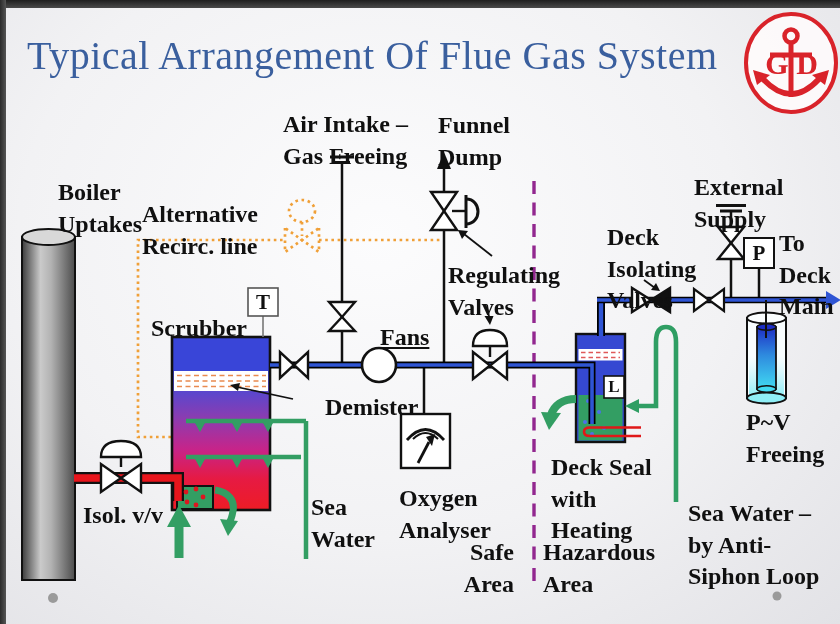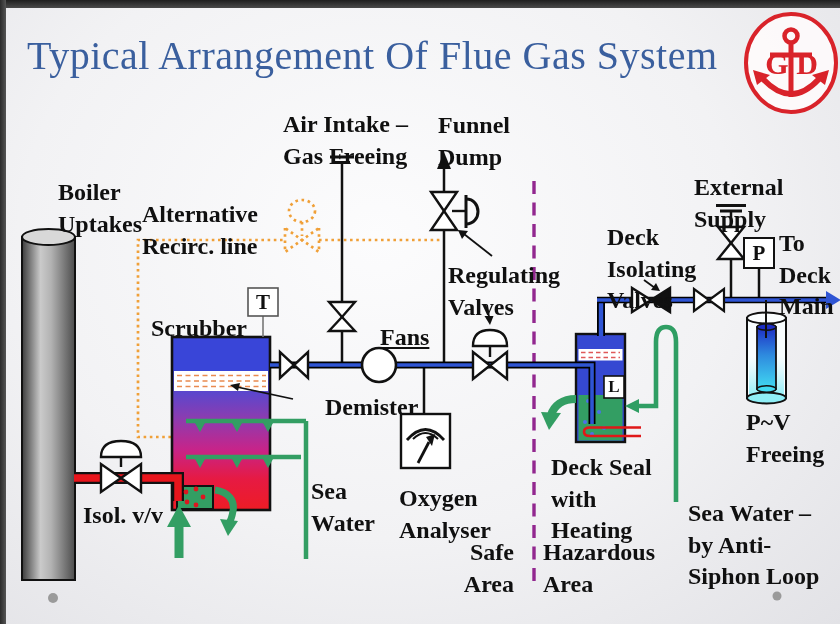--- a/index.html
+++ b/index.html
@@ -285,21 +285,21 @@
 Valves</div>
   <div class="lbl" style="left:779px;top:228px;">To
 Deck
 Main</div>
   <div class="lbl" style="left:448px;top:260px;">Regulating
 Valves</div>
   <div class="lbl" style="left:151px;top:313px;">Scrubber</div>
   <div class="lbl" style="left:380px;top:322px;text-decoration:underline;">Fans</div>
   <div class="lbl" style="left:291px;top:392px;margin-left:34px;">Demister</div>
   <div class="lbl" style="left:83px;top:500px;">Isol. v/v</div>
-  <div class="lbl" style="left:311px;top:476px;">Sea
+  <div class="lbl" style="left:311px;top:492px;">Sea
 Water</div>
   <div class="lbl" style="left:399px;top:483px;">Oxygen
 Analyser</div>
   <div class="lbl" style="left:551px;top:452px;">Deck Seal
 with
 Heating</div>
   <div class="lbl" style="left:430px;top:537px;width:84px;text-align:right;">Safe
 Area</div>
   <div class="lbl" style="left:543px;top:537px;">Hazardous
 Area</div>

